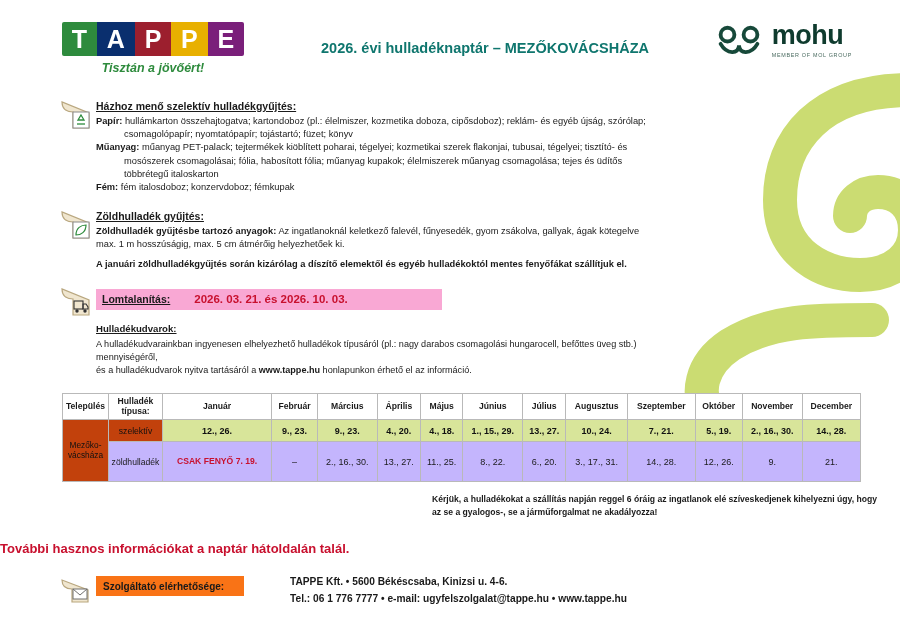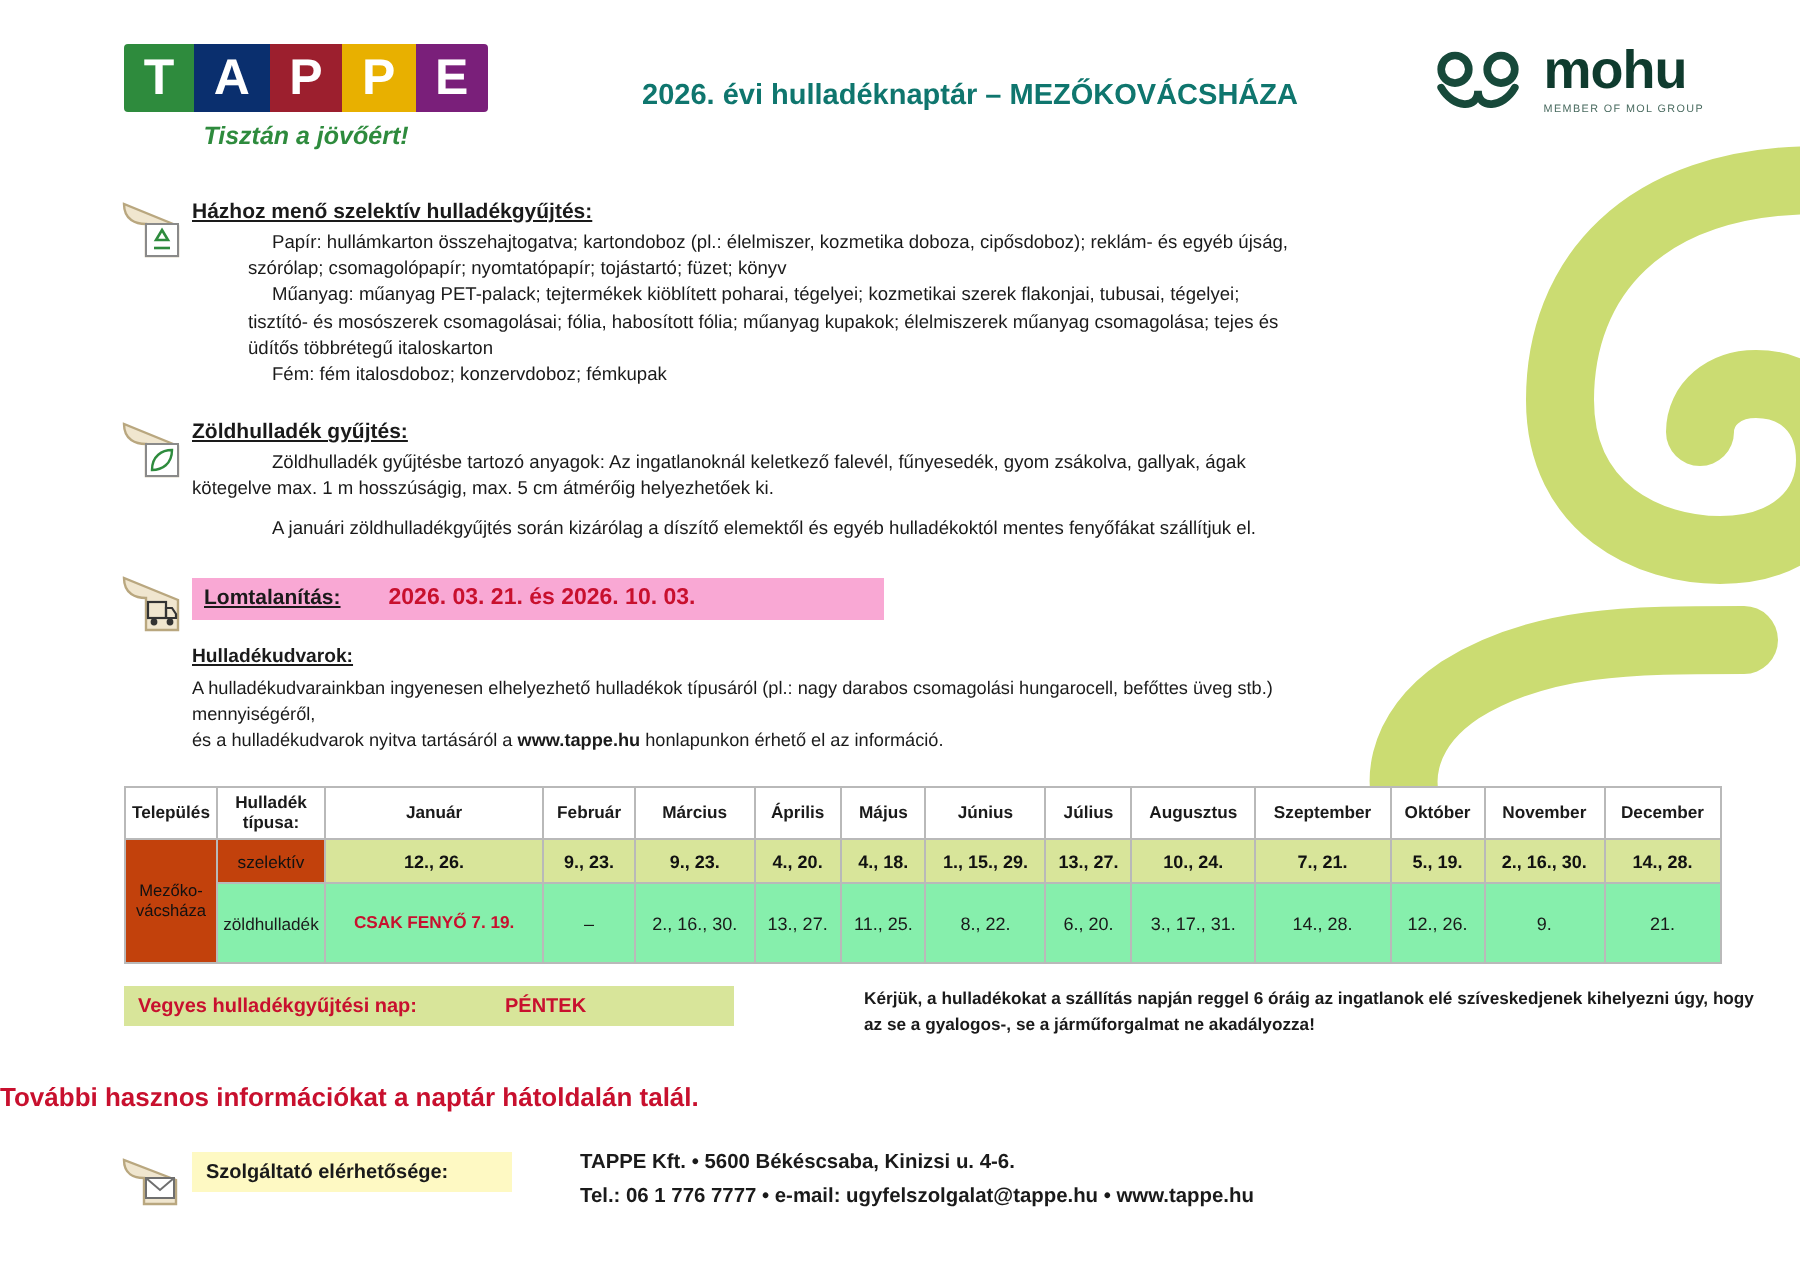--- a/index.html
+++ b/index.html
@@ -80,21 +80,21 @@
   .section { position: relative; padding-left: 96px; padding-right: 250px; }
   .icon-badge {
     position: absolute; left: 60px; top: 0;
     width: 30px; height: 30px;
   }
   .sect-title {
     font-size: 10.5px; font-weight: bold; text-decoration: underline;
     margin: 0 0 3px 0;
   }
   .sect-body { font-size: 9.3px; line-height: 1.42; }
-  .sect-body b { font-weight: normal; margin-left: 40px; }
+  .sect-body b { font-weight: bold; }
 
   #sec-selective { margin-top: 14px; }
   #sec-selective .sect-body { padding-left: 28px; text-indent: -28px; }
   #sec-green { margin-top: 16px; }
   #sec-green .sect-body { padding-left: 0; }
 
   
   #sec-bulk { margin-top: 18px; position: relative; padding-left: 96px; padding-right: 260px;}
   .bulk-row { position: relative; }
   .bulk-bar {
@@ -136,21 +136,21 @@
   .th-type { width: 54px; }
   td.town {
     width: 46px; font-size: 8.3px; line-height: 1.2; background: #fff;
   }
   td.type {
     width: 54px; font-size: 8.6px; background: #fff;
   }
   tr.row-selective td { background: #d8e59a; height: 22px; font-weight: bold; color:#111; }
   tr.row-selective td.town, tr.row-selective td.type { background: #c2410c; font-weight: normal; }
   tr.row-selective td.type { font-weight: normal; }
-  tr.row-green td { background: #86efac; height: 40px; }
+  tr.row-green td { background: #c4b5fd; height: 40px; }
   .pine {
     color: #c8102e; font-weight: bold; line-height: 1.25; font-size: 8.6px;
   }
   td.dates { font-weight: bold; }
   tr.row-green td.dates { font-weight: normal; }
 
   
   .mixed { margin: 11px 0 0 62px; position: relative; height: 34px; }
   .mixed-bar {
     background: #d8e59a; height: 20px; width: 305px;
@@ -167,21 +167,21 @@
   .more-info {
     margin: 14px 0 0 0; text-align: left; padding-right: 84px;
     color: #c8102e; font-size: 13px; font-weight: bold;
   }
 
   
   .footer { position: relative; margin-top: 18px; height: 72px; }
   .footer-icon { position: absolute; left: 60px; top: 4px; width: 30px; height: 26px; }
   .footer-bar {
     position: absolute; left: 96px; top: 2px;
-    background: #fef9c3; height: 20px; width: 160px;
+    background: #f97316; height: 20px; width: 148px;
     display: flex; align-items: center; padding-left: 7px;
     font-size: 10px; font-weight: bold;
   }
   .footer-lines {
     position: absolute; left: 290px; top: 0; width: 520px;
     font-size: 10.2px; font-weight: bold; line-height: 1.6;
   }
 </style>
 </head>
 <body>
@@ -329,24 +329,20 @@
           <td class="dates">14., 28.</td>
           <td class="dates">12., 26.</td>
           <td class="dates">9.</td>
           <td class="dates">21.</td>
         </tr>
       </tbody>
     </table>
   </div>
 
   <div class="mixed">
-    <div class="mixed-bar">
-      <span class="mixed-label">Vegyes hulladékgyűjtési nap:</span>
-      <span class="mixed-day">PÉNTEK</span>
-    </div>
     <div class="mixed-note">Kérjük, a hulladékokat a szállítás napján reggel 6 óráig az ingatlanok elé szíveskedjenek kihelyezni úgy, hogy az se a gyalogos-, se a járműforgalmat ne akadályozza!</div>
   </div>
 
   <div class="more-info">További hasznos információkat a naptár hátoldalán talál.</div>
 
   <div class="footer">
     <svg class="footer-icon" viewBox="0 0 30 26">
       <path d="M2 2 C2 9 7 11 12 11 L12 24 L28 24 L28 12 Z" fill="#f0e6cf" stroke="#b9a77f" stroke-width="1.2"></path>
       <rect x="13" y="11" width="14" height="10" fill="#fff" stroke="#6f6f6f" stroke-width="1"></rect>
       <path d="M13 11 l7 6 l7 -6" fill="none" stroke="#6f6f6f" stroke-width="1"></path>

